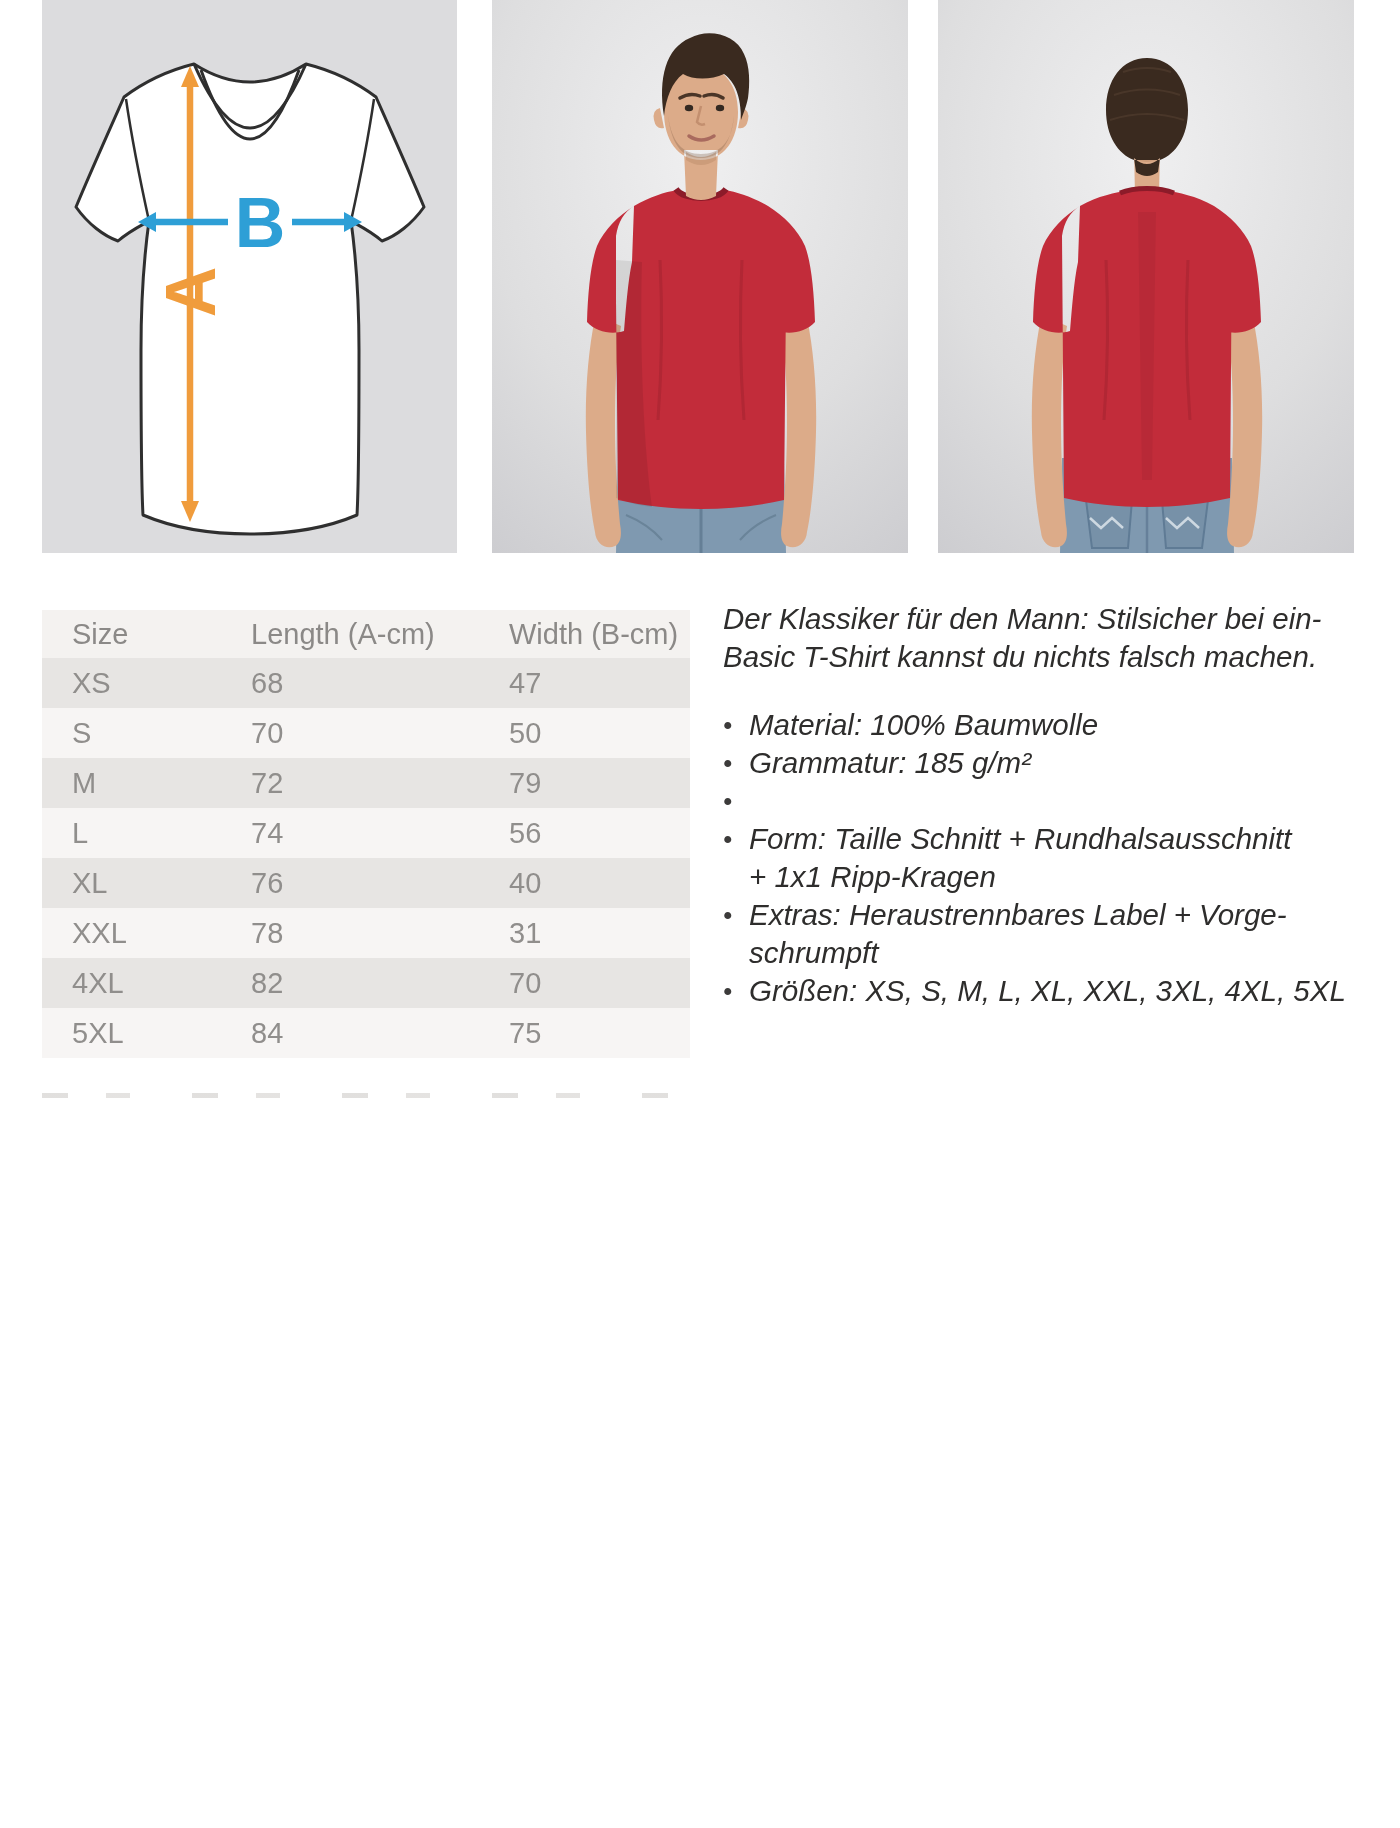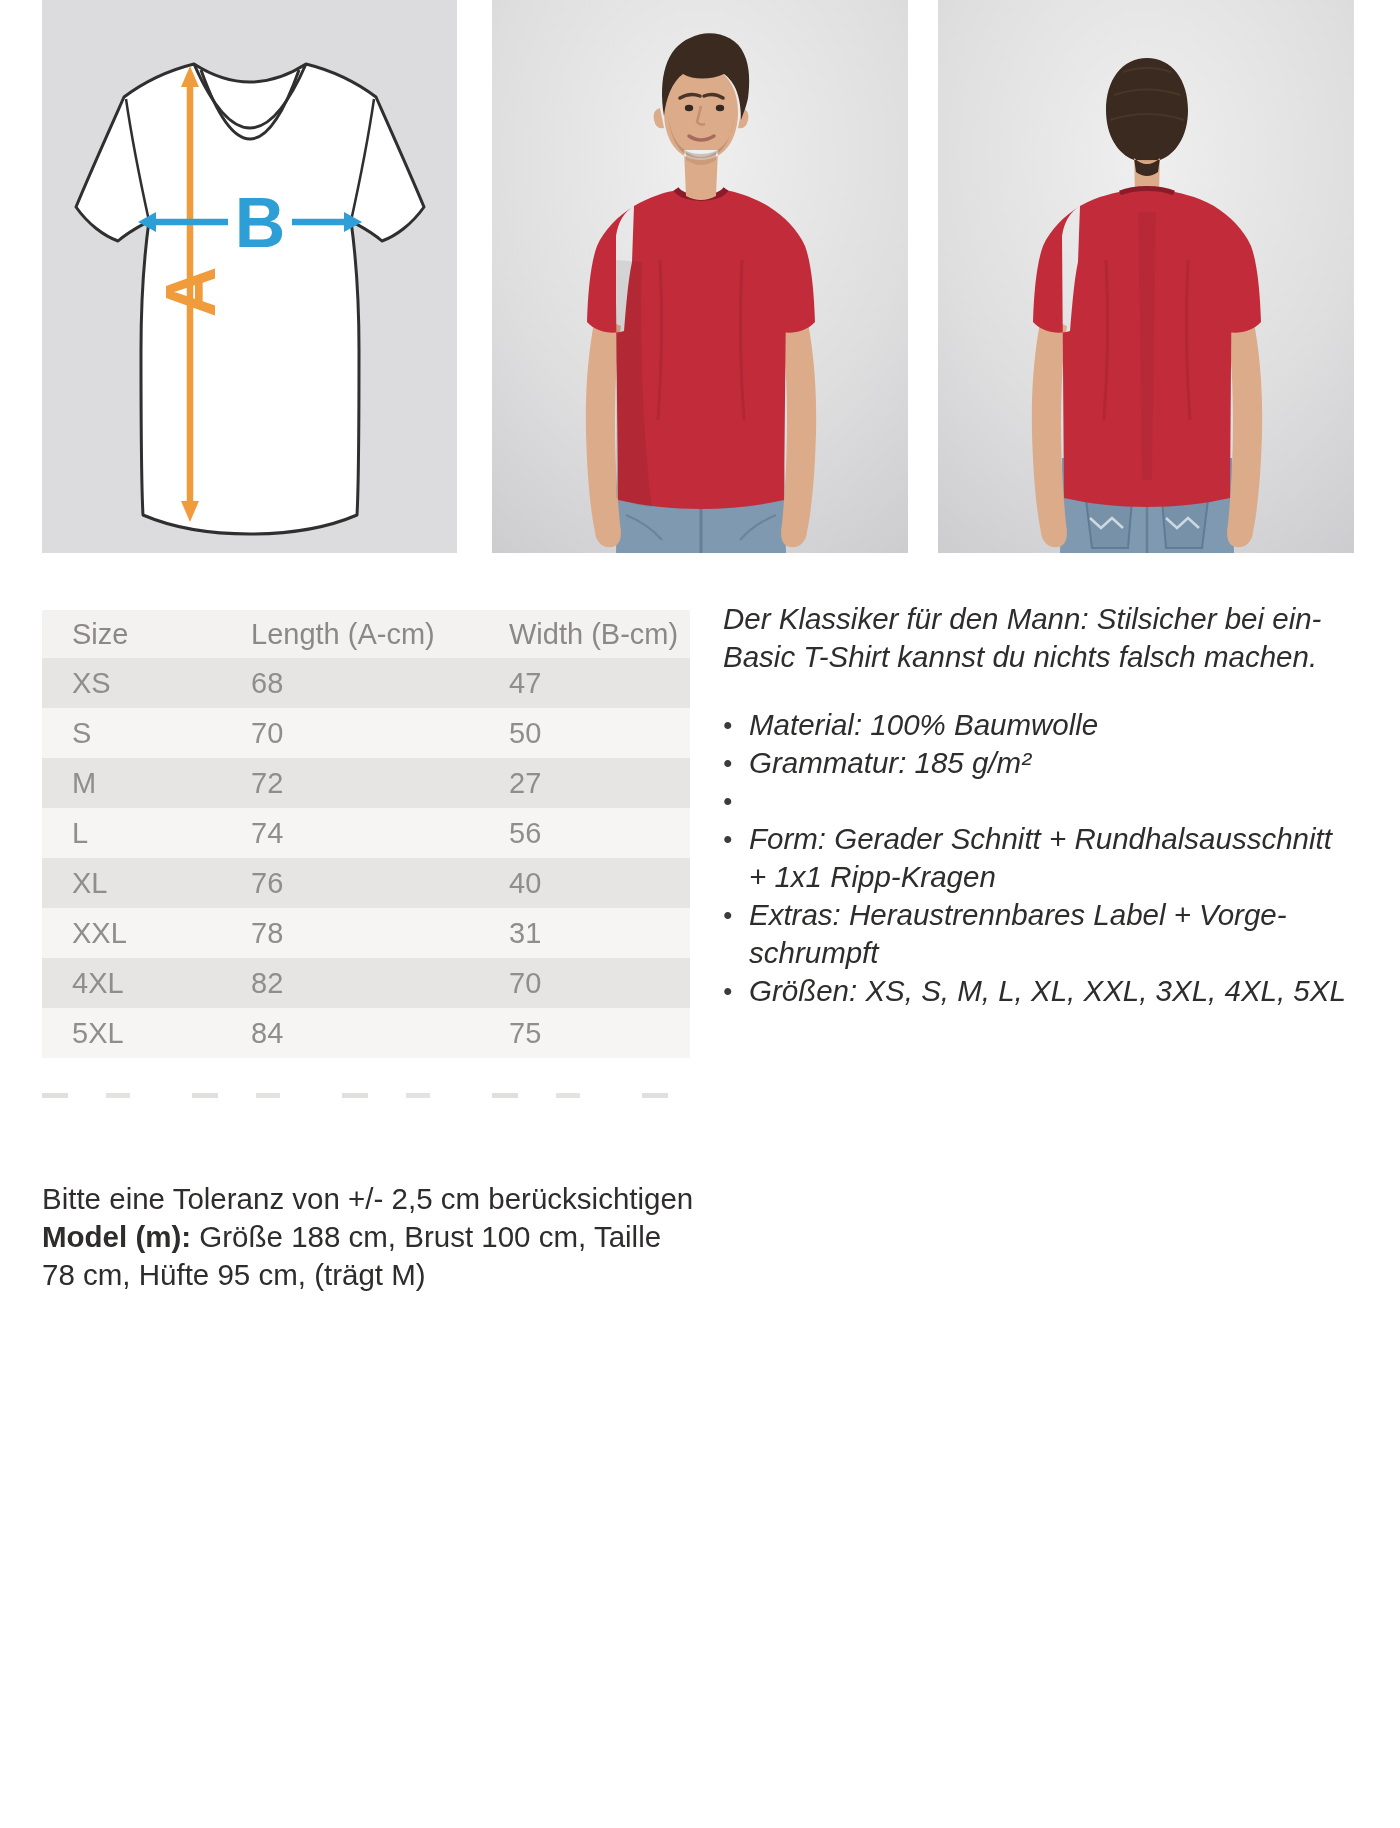--- a/index.html
+++ b/index.html
@@ -189,21 +189,21 @@
           <td>47</td>
         </tr>
       <tr>
           <td>S</td>
           <td>70</td>
           <td>50</td>
         </tr>
       <tr>
           <td>M</td>
           <td>72</td>
-          <td>27</td>
+          <td>79</td>
         </tr>
       <tr>
           <td>L</td>
           <td>74</td>
           <td>56</td>
         </tr>
       <tr>
           <td>XL</td>
           <td>76</td>
           <td>40</td>
@@ -244,39 +244,34 @@
         <span class="btxt">
             <span class="line">Grammatur: 185 g/m²</span>
           </span>
       </div>
       <div class="bullet">
         <span class="dot">•</span>
       </div>
       <div class="bullet">
         <span class="dot">•</span>
         <span class="btxt">
-          <span class="line">Form: Gerader Schnitt + Rundhalsausschnitt</span>
+          <span class="line">Form: Taille Schnitt + Rundhalsausschnitt</span>
           <span class="line">+ 1x1 Ripp-Kragen</span>
         </span>
       </div>
       <div class="bullet">
         <span class="dot">•</span>
         <span class="btxt">
           <span class="line">Extras: Heraustrennbares Label + Vorge-</span>
           <span class="line">schrumpft</span>
         </span>
       </div>
       <div class="bullet">
         <span class="dot">•</span>
         <span class="btxt">
             <span class="line">Größen: XS, S, M, L, XL, XXL, 3XL, 4XL, 5XL</span>
           </span>
       </div>
     </div>
   </div>
 
-  <div class="notes">
-    <span class="line">Bitte eine Toleranz von +/- 2,5 cm berücksichtigen</span>
-    <span class="line"><b class="bold">Model (m):</b> <span>Größe 188 cm, Brust 100 cm, Taille</span></span>
-    <span class="line">78 cm, Hüfte 95 cm, (trägt M)</span>
-  </div>
 
 </div>
 
 </body></html>

